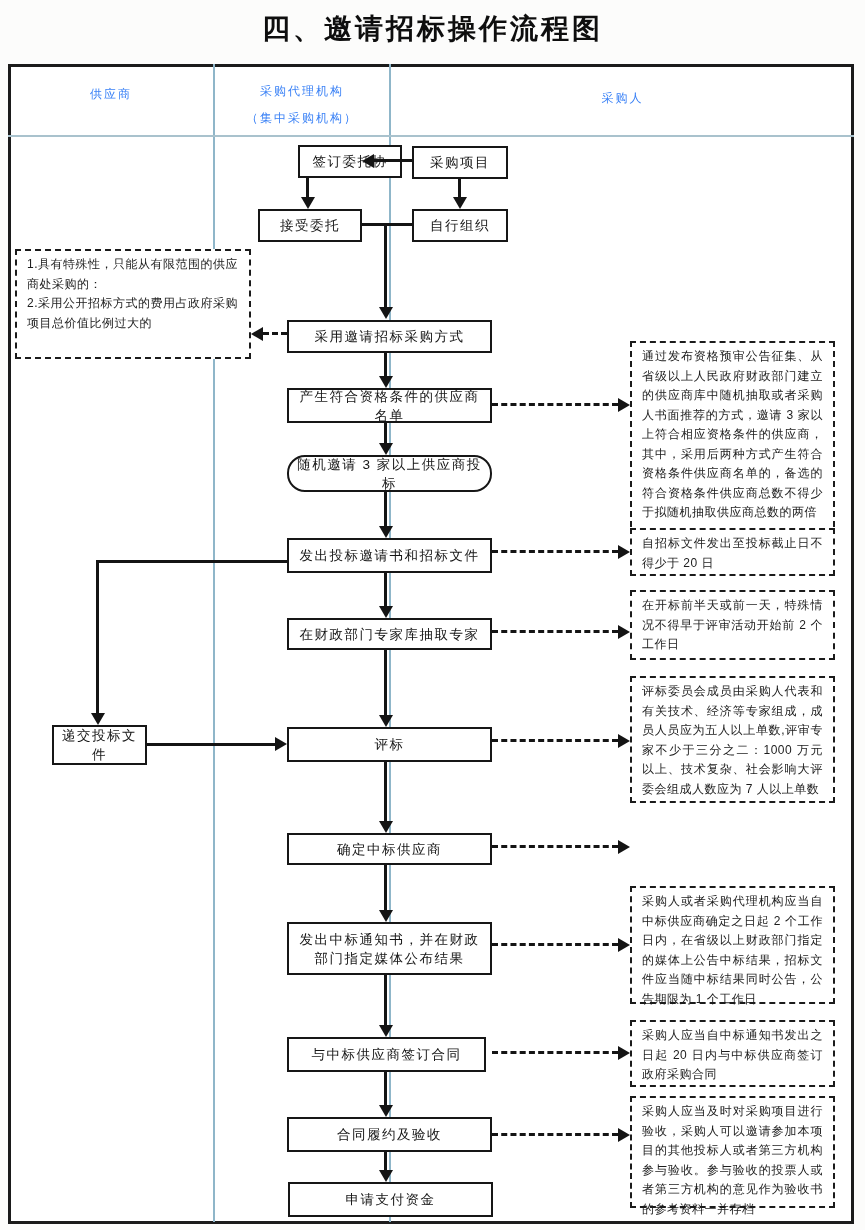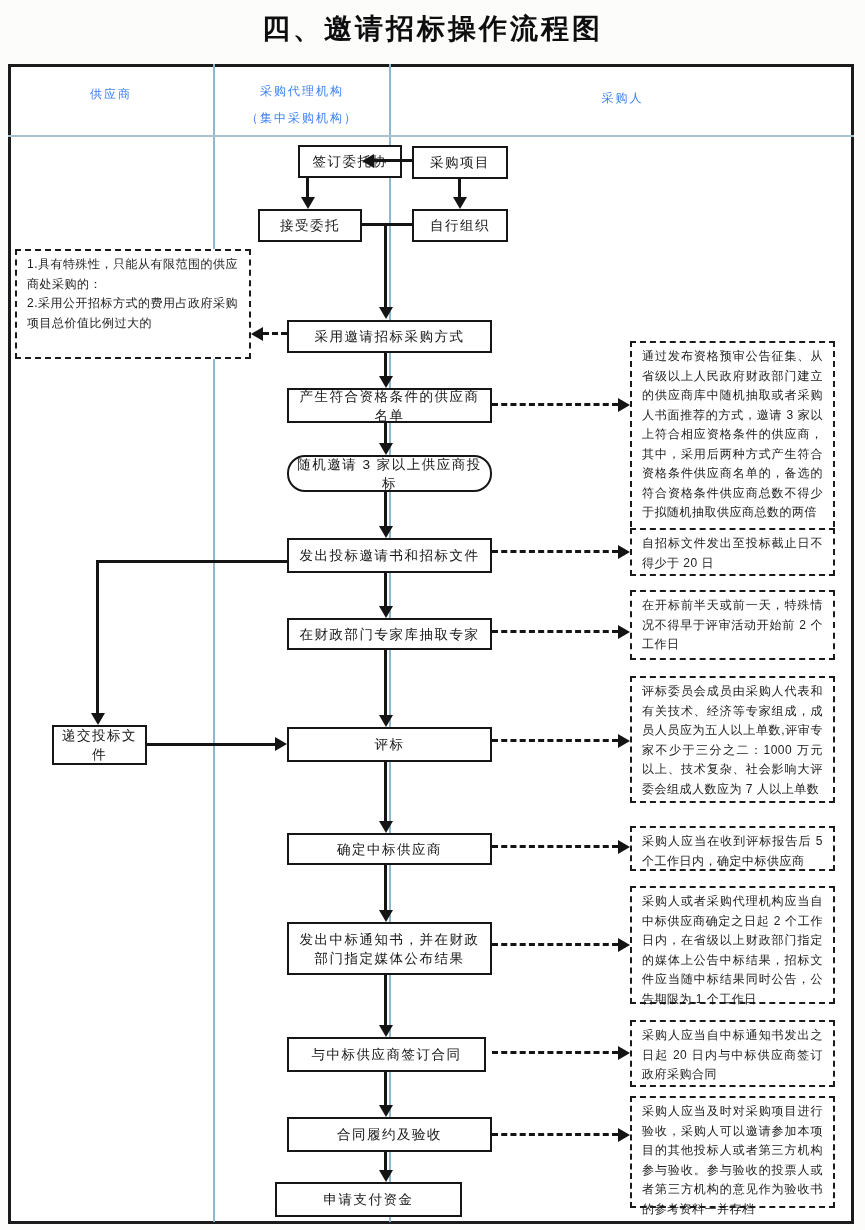--- a/index.html
+++ b/index.html
@@ -54,32 +54,31 @@
   <div class="fbox" style="left:287px;top:320px;width:205px;height:33px;">采用邀请招标采购方式</div>
   <div class="fbox" style="left:287px;top:388px;width:205px;height:35px;">产生符合资格条件的供应商名单</div>
   <div class="fbox" style="left:287px;top:455px;width:205px;height:37px;border-radius:18px;">随机邀请 3 家以上供应商投标</div>
   <div class="fbox" style="left:287px;top:538px;width:205px;height:35px;">发出投标邀请书和招标文件</div>
   <div class="fbox" style="left:287px;top:618px;width:205px;height:32px;">在财政部门专家库抽取专家</div>
   <div class="fbox" style="left:287px;top:727px;width:205px;height:35px;">评标</div>
   <div class="fbox" style="left:287px;top:833px;width:205px;height:32px;">确定中标供应商</div>
   <div class="fbox" style="left:287px;top:922px;width:205px;height:53px;">发出中标通知书，并在财政部门指定媒体公布结果</div>
   <div class="fbox" style="left:287px;top:1037px;width:199px;height:35px;">与中标供应商签订合同</div>
   <div class="fbox" style="left:287px;top:1117px;width:205px;height:35px;">合同履约及验收</div>
-  <div class="fbox" style="left:275px;top:1182px;width:187px;height:35px;">申请支付资金</div>
+  <div class="fbox" style="left:288px;top:1182px;width:205px;height:35px;">申请支付资金</div>
 
   <div class="fbox" style="left:52px;top:725px;width:95px;height:40px;">递交投标文件</div>
 
   <div class="note pre" style="left:15px;top:249px;width:236px;height:110px;text-align:left;">1.具有特殊性，只能从有限范围的供应商处采购的：
 2.采用公开招标方式的费用占政府采购项目总价值比例过大的</div>
 
   <div class="note" style="left:630px;top:302px;width:205px;height:196px;margin-top:39px;">通过发布资格预审公告征集、从省级以上人民政府财政部门建立的供应商库中随机抽取或者采购人书面推荐的方式，邀请 3 家以上符合相应资格条件的供应商，其中，采用后两种方式产生符合资格条件供应商名单的，备选的符合资格条件供应商总数不得少于拟随机抽取供应商总数的两倍</div>
   <div class="note" style="left:630px;top:528px;width:205px;height:48px;">自招标文件发出至投标截止日不得少于 20 日</div>
   <div class="note" style="left:630px;top:590px;width:205px;height:70px;">在开标前半天或前一天，特殊情况不得早于评审活动开始前 2 个工作日</div>
   <div class="note" style="left:630px;top:676px;width:205px;height:127px;">评标委员会成员由采购人代表和有关技术、经济等专家组成，成员人员应为五人以上单数,评审专家不少于三分之二：1000 万元以上、技术复杂、社会影响大评委会组成人数应为 7 人以上单数</div>
-  <div class="note" style="left:630px;top:826px;width:205px;height:45px;">采购人应当在收到评标报告后 5 个工作日内，确定中标供应商</div>
   <div class="note" style="left:630px;top:886px;width:205px;height:118px;">采购人或者采购代理机构应当自中标供应商确定之日起 2 个工作日内，在省级以上财政部门指定的媒体上公告中标结果，招标文件应当随中标结果同时公告，公告期限为 1 个工作日</div>
   <div class="note" style="left:630px;top:1020px;width:205px;height:67px;">采购人应当自中标通知书发出之日起 20 日内与中标供应商签订政府采购合同</div>
   <div class="note" style="left:630px;top:1096px;width:205px;height:112px;">采购人应当及时对采购项目进行验收，采购人可以邀请参加本项目的其他投标人或者第三方机构参与验收。参与验收的投票人或者第三方机构的意见作为验收书的参考资料一并存档</div>
 
   <div class="shaft-h" style="left:374px;top:159px;width:38px;"></div>
   <div class="ah-left" style="left:362px;top:154px;"></div>
   <div class="shaft-v" style="left:306px;top:178px;height:21px;"></div>
   <div class="ah-down" style="left:301px;top:197px;"></div>
   <div class="shaft-v" style="left:458px;top:179px;height:20px;"></div>
   <div class="ah-down" style="left:453px;top:197px;"></div>

